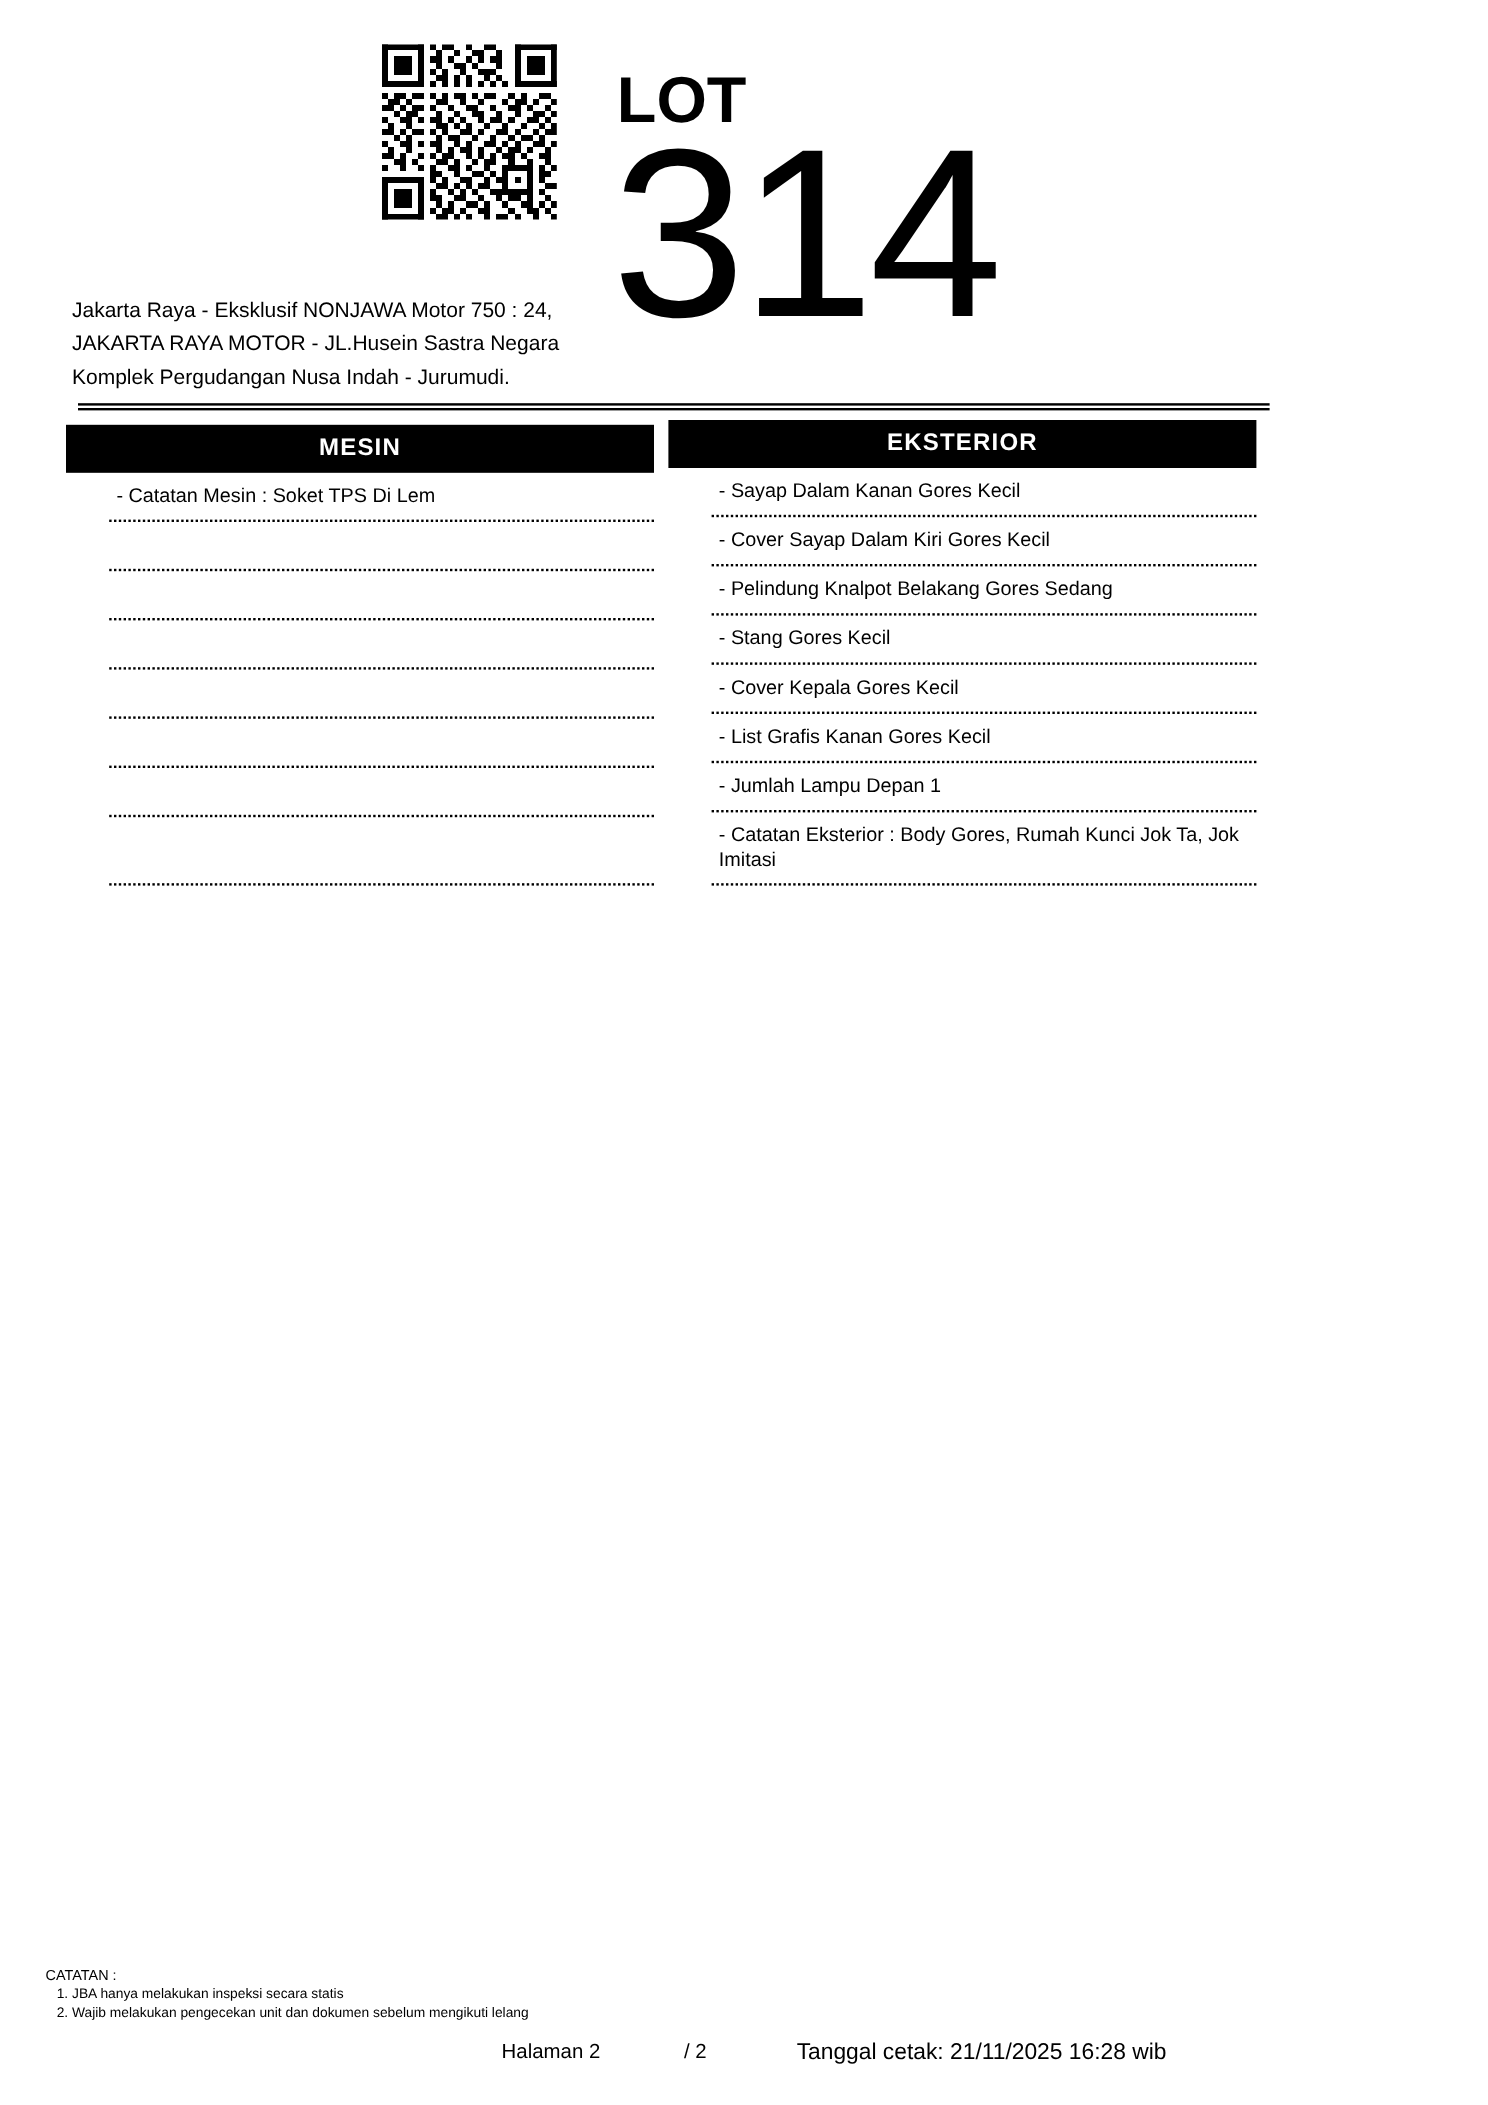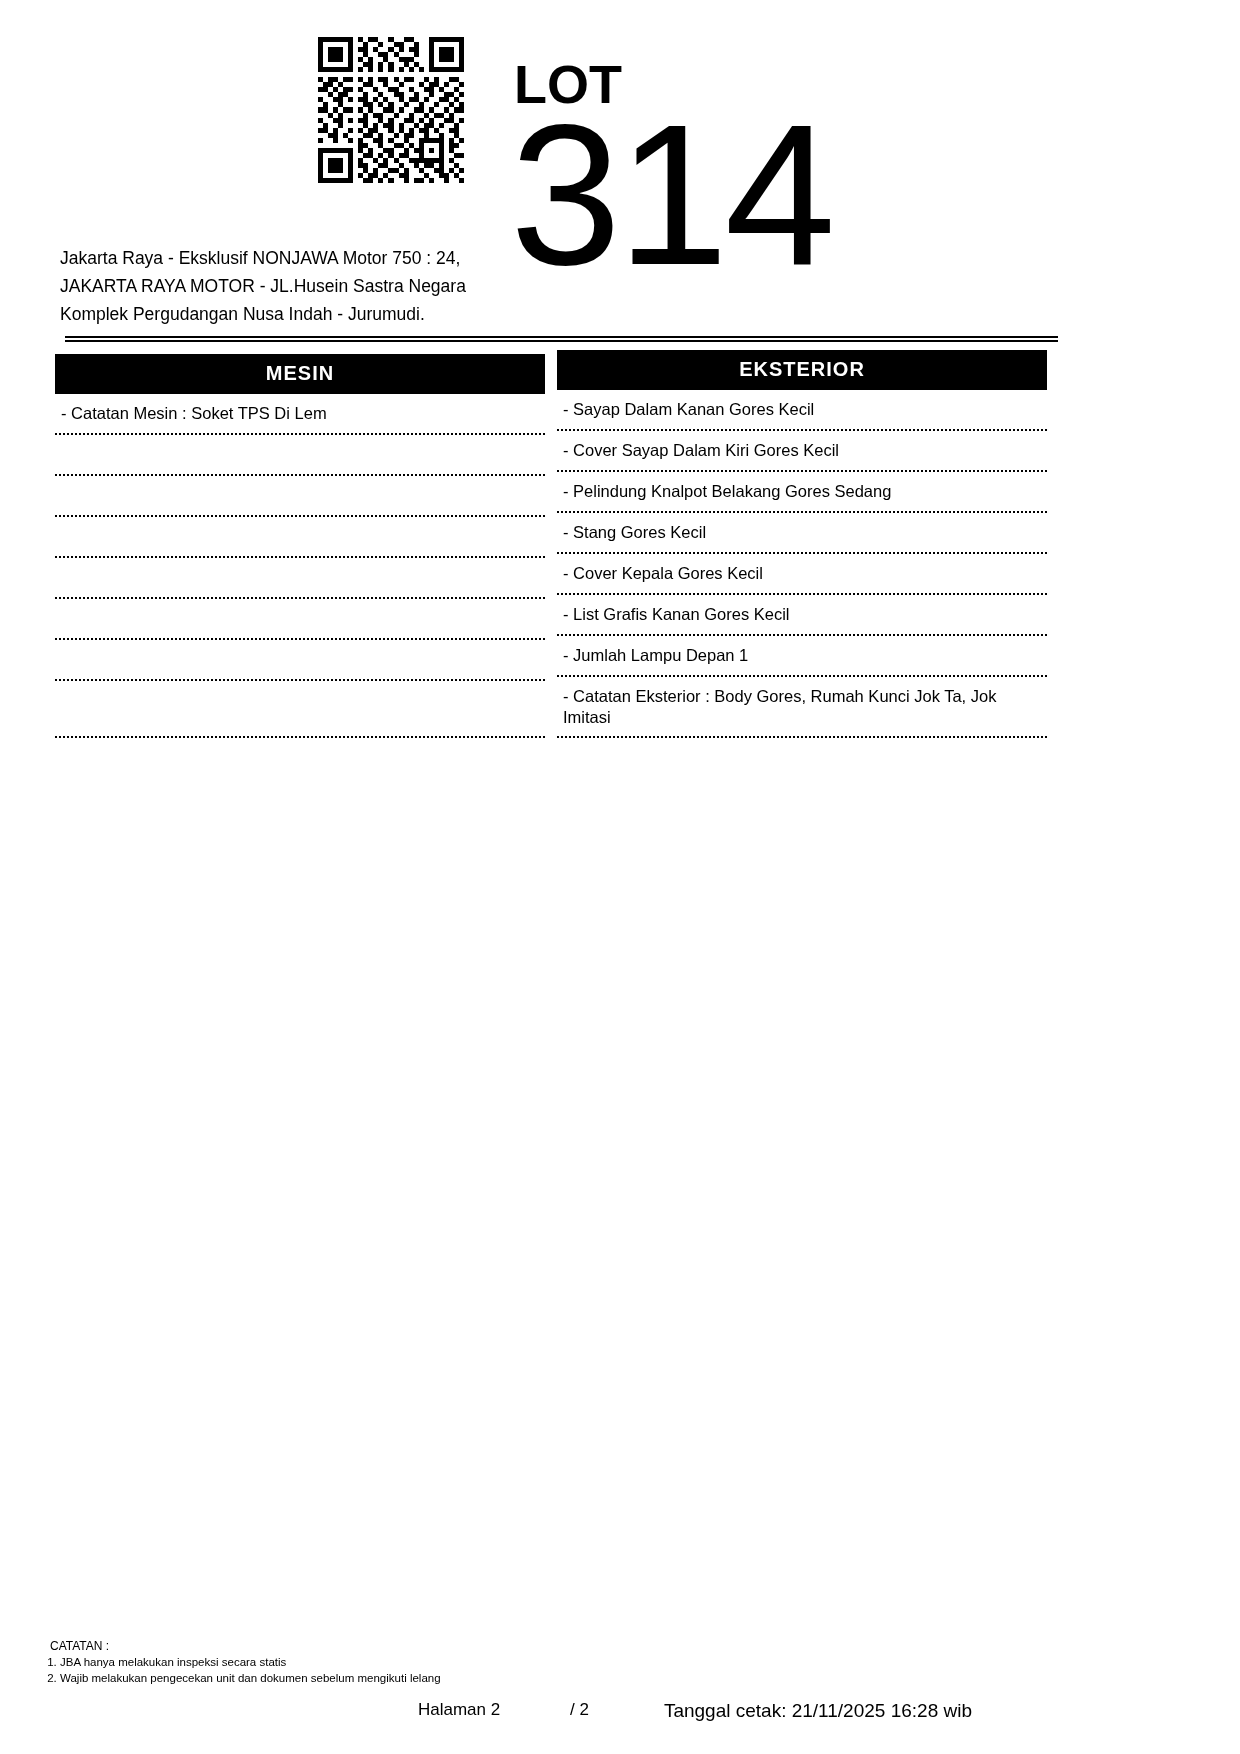--- a/index.html
+++ b/index.html
@@ -104,33 +104,34 @@
   .rows { margin-top: 0; }
 
   .row {
     min-height: 41px;
     padding: 9px 4px 8px 6px;
     font-size: 16.5px;
     line-height: 21px;
     border-bottom: 2px dotted #000;
     display: flex;
     align-items: flex-start;
+    margin-left: 36px;
   }
   .row.empty { color: transparent; }
   .row.tall { min-height: 57px; }
 
   
   .notes {
     position: absolute;
     left: 38px;
     top: 1638px;
     font-size: 11.5px;
     line-height: 16px;
   }
-  .notes .title { font-size: 12px; margin-left: 12px; }
+  .notes .title { font-size: 12px; }
   .notes ol { margin: 0; padding-left: 22px; }
   .notes li { margin: 0; }
 
   .footer-line {
     position: absolute;
     left: 0;
     top: 1700px;
     width: 1028px;
     height: 30px;
   }

